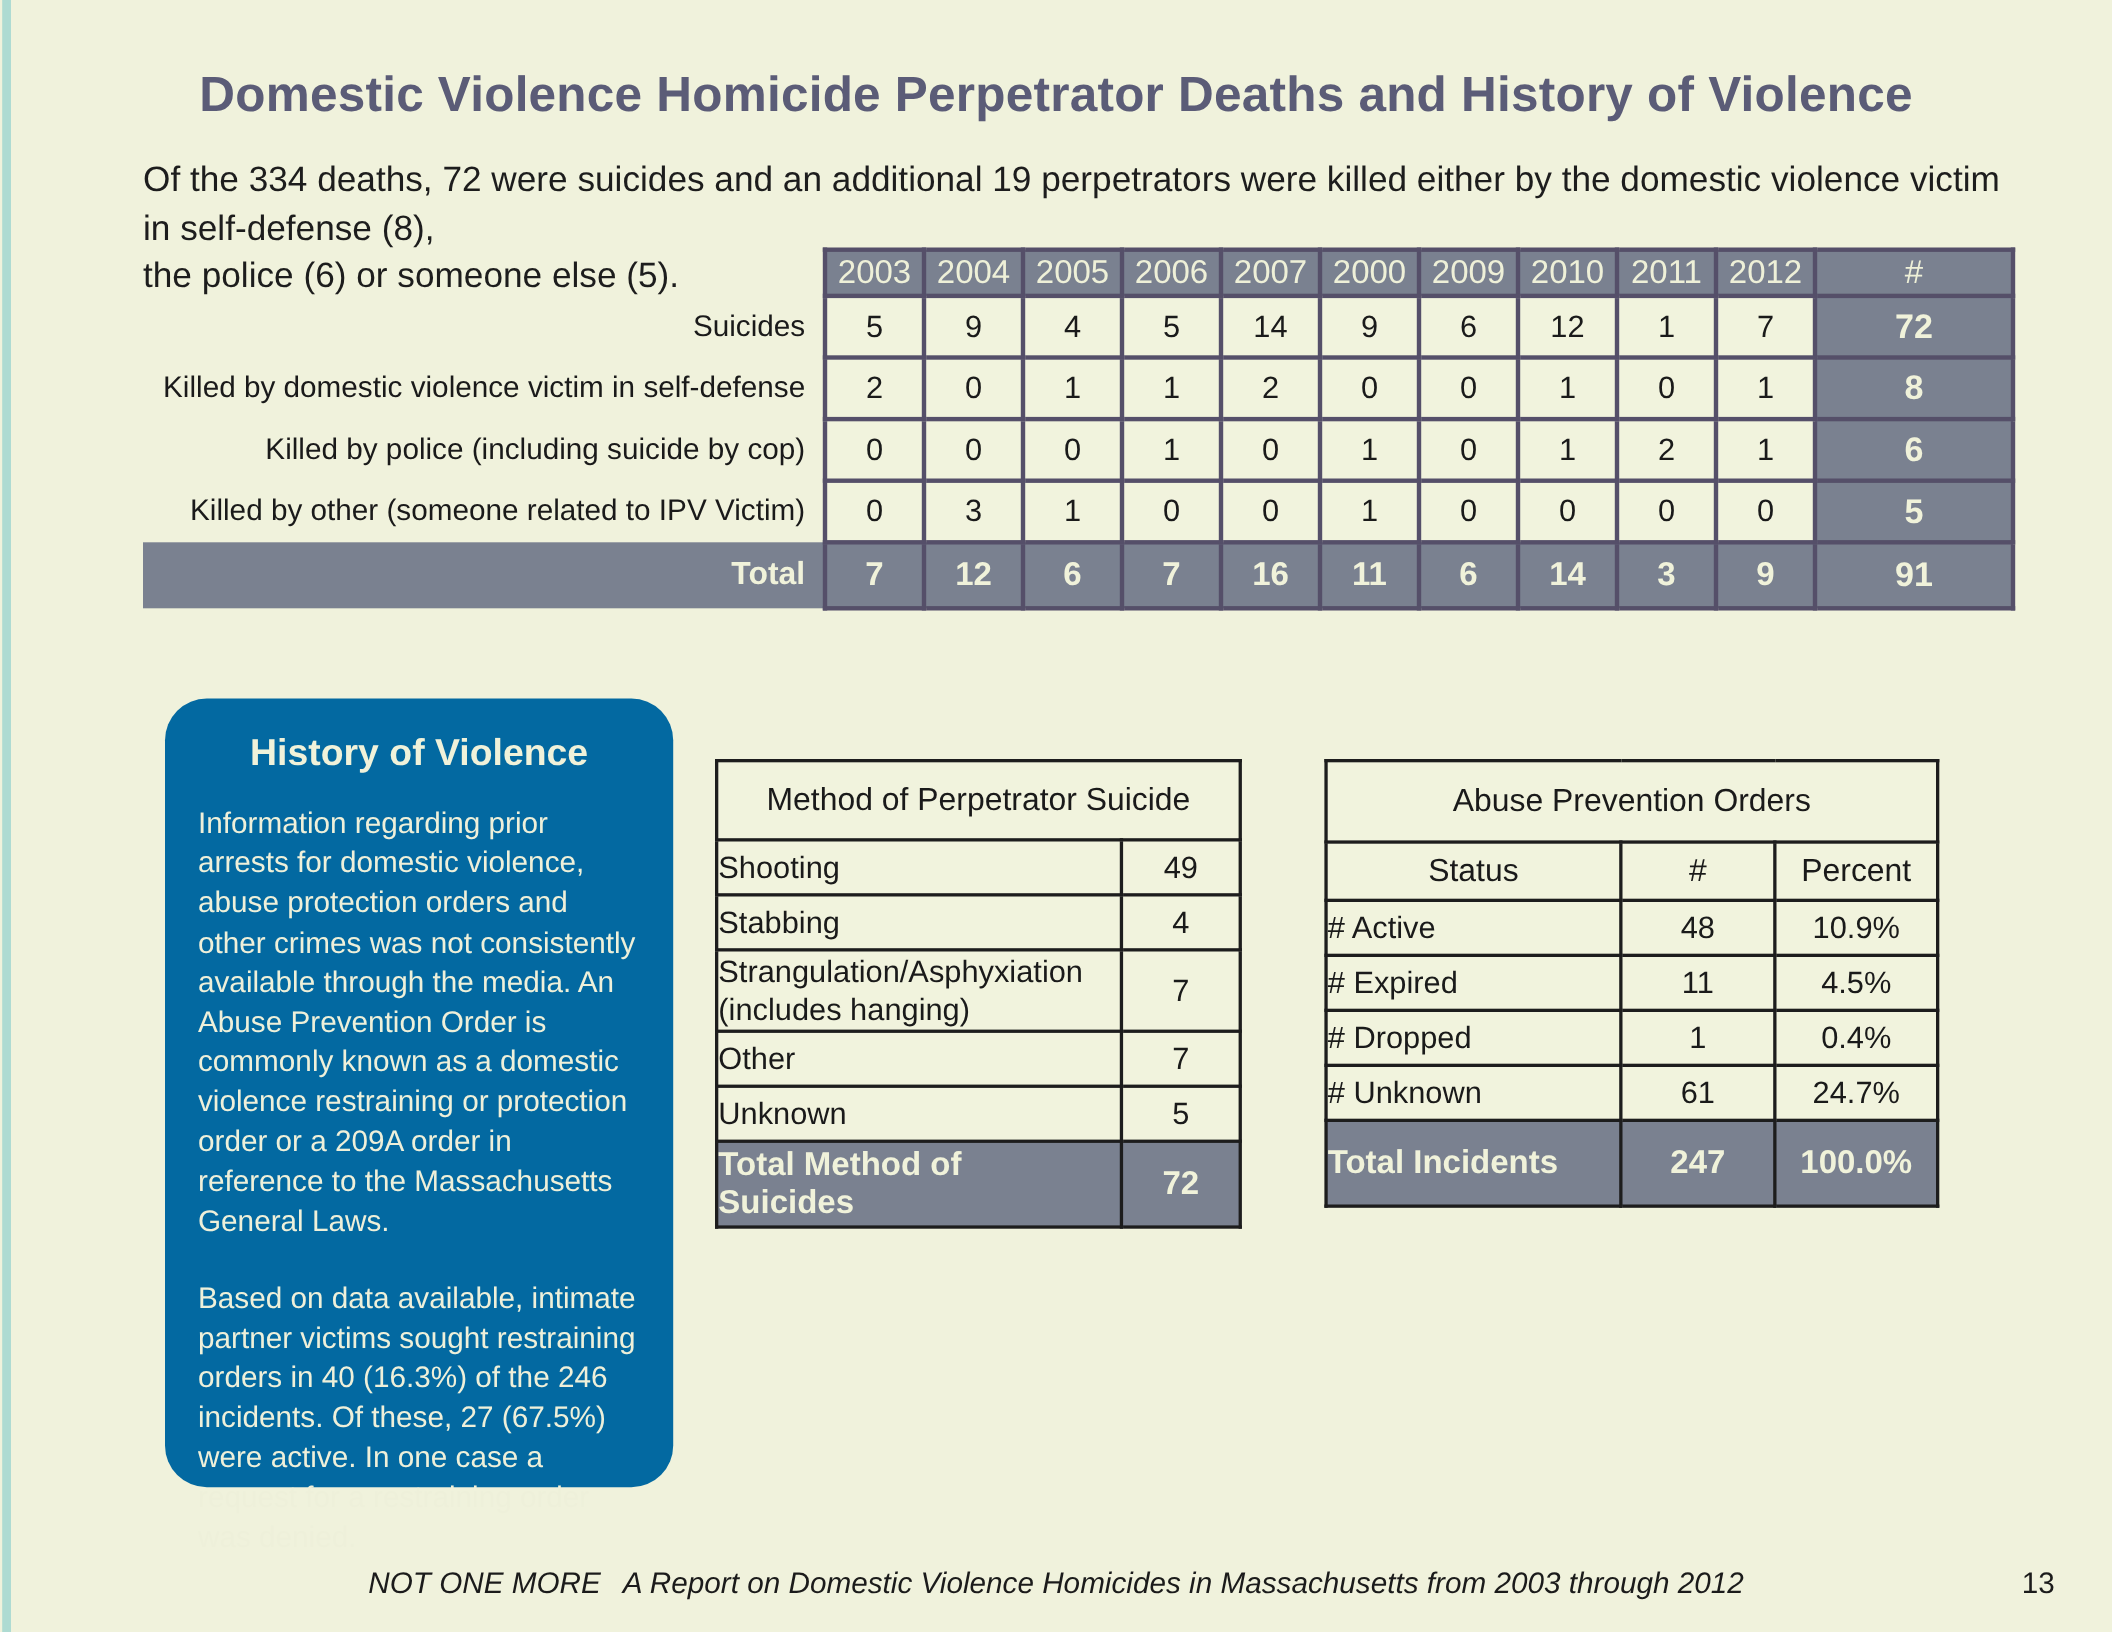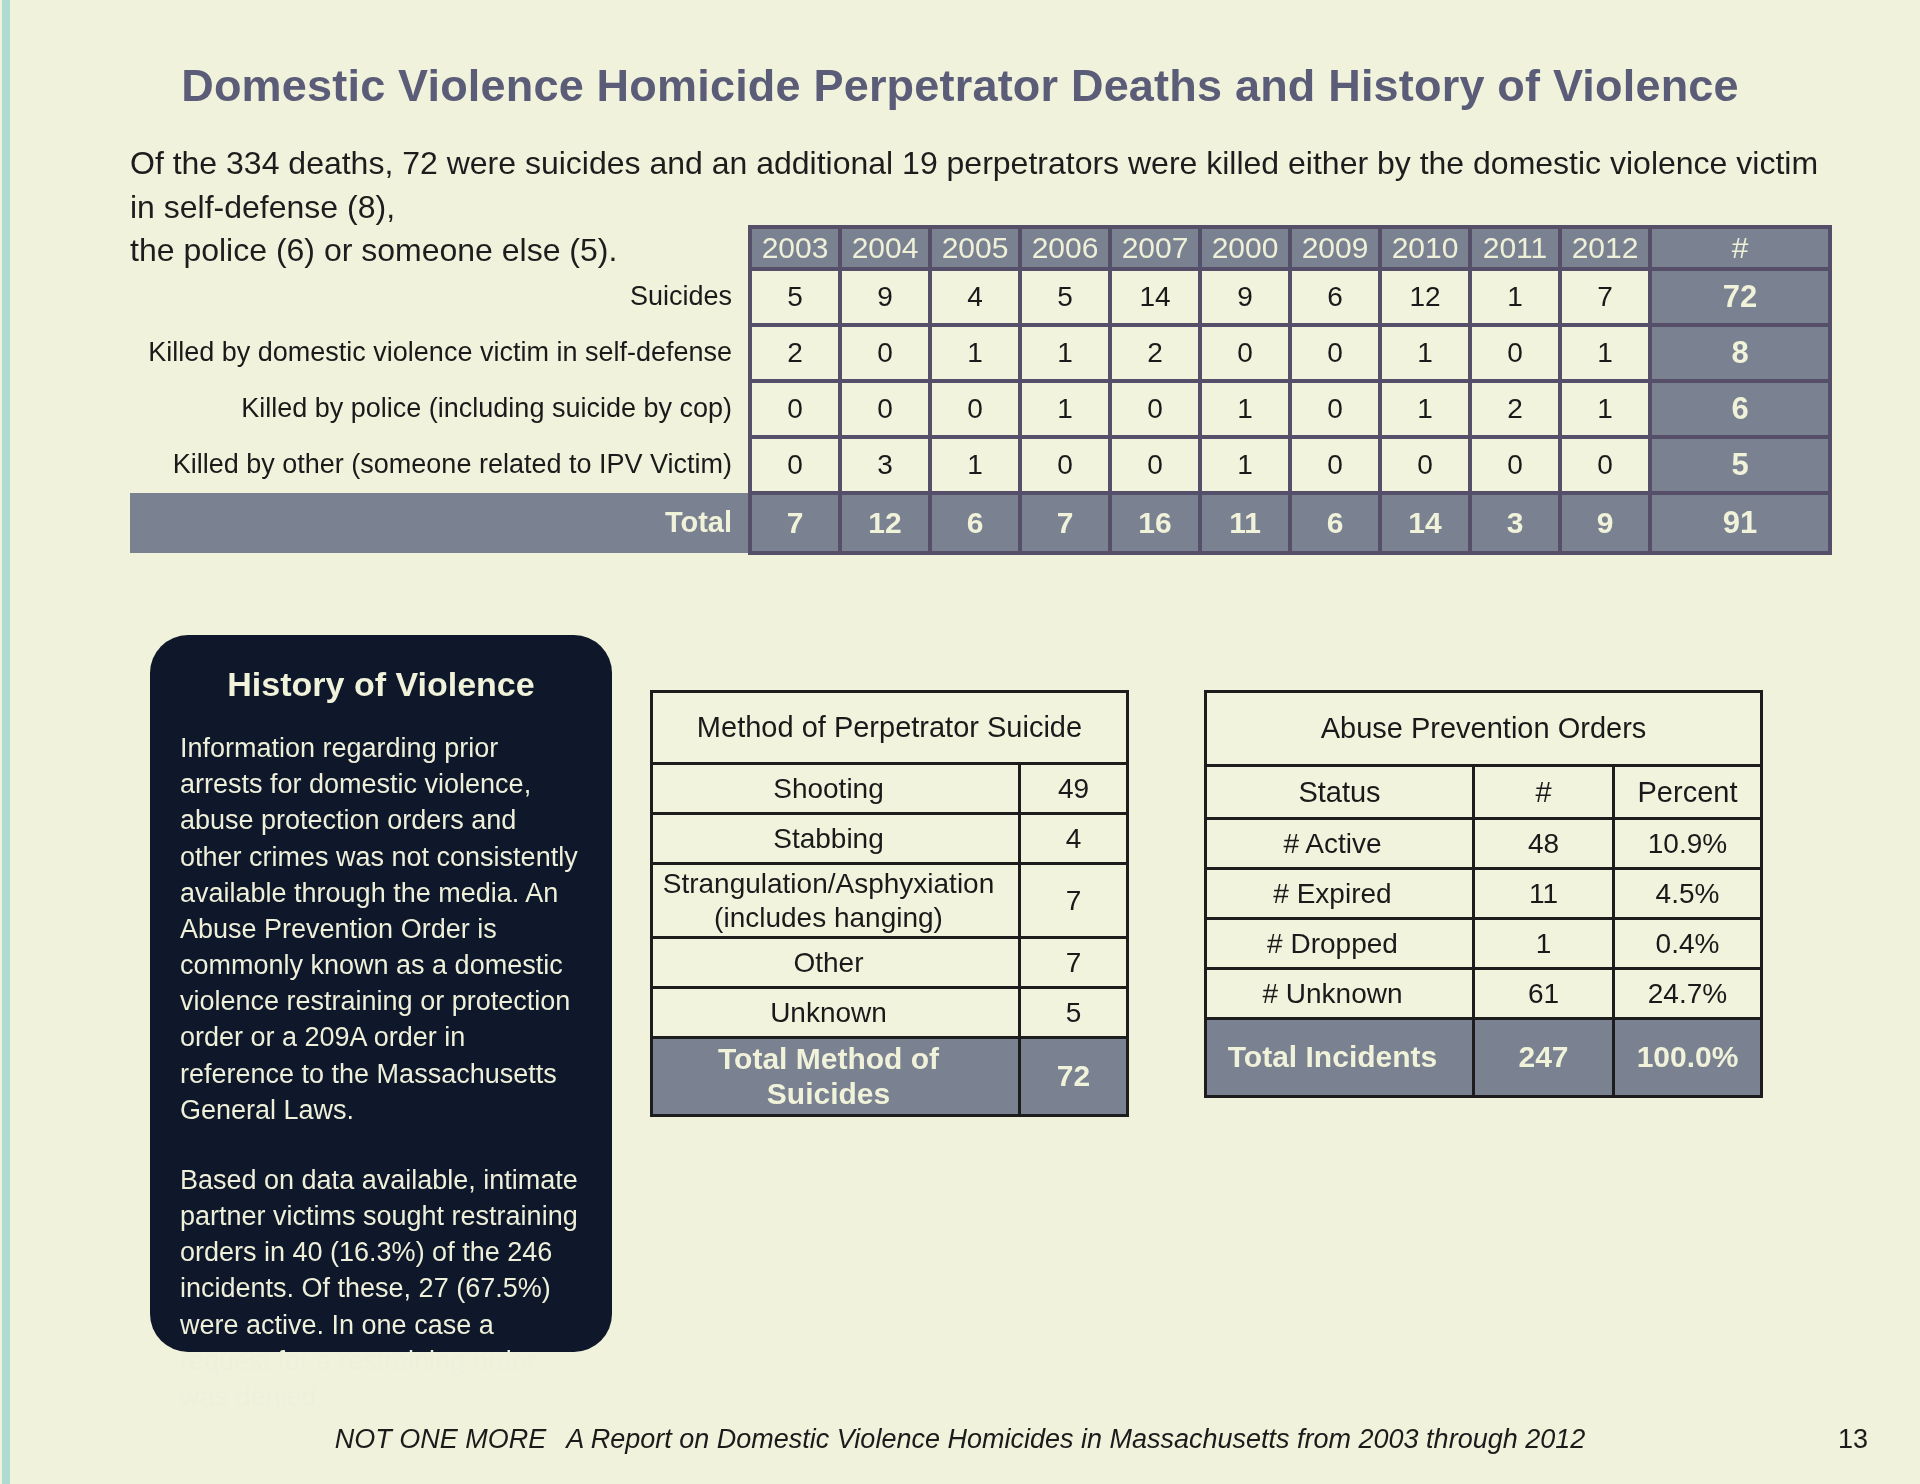--- a/index.html
+++ b/index.html
@@ -43,31 +43,31 @@
   }
   .deaths tr.hd  { height:42px; }
   .deaths tr.r   { height:56px; }
   .deaths tr.tot { height:60px; }
   .deaths tr.tot .lbl { background:#7a8190; color:#f0f2da; font-weight:bold; font-size:29px; }
   .deaths tr.tot td.val { background:#7a8190; color:#f0f2da; font-weight:bold; font-size:30px; }
 
   
   .history {
     position:absolute; top:635px; left:150px; width:462px; height:717px;
-    background:#0f172a; border-radius:38px; box-sizing:border-box;
+    background:#0369a1; border-radius:38px; box-sizing:border-box;
     padding:30px 30px 0 30px; color:#eef0da;
   }
   .history h2 { margin:0 0 26px 0; text-align:center; font-size:34px; color:#f0f2da; }
   .history p  { margin:0 0 34px 0; font-size:27px; line-height:1.34; }
 
   
   table.small { position:absolute; border-collapse:collapse; table-layout:fixed; background:#f1f3dd; }
   .small th, .small td { border:3px solid #1d1d1d; padding:0; vertical-align:middle; color:#1a1a1a; }
   .small th.ttl { font-size:29px; font-weight:normal; text-align:center; }
-  .small td.lab { text-align:center; padding-right:14px; font-size:28px; line-height:1.18; }
+  .small td.lab { text-align:left; padding-right:14px; font-size:28px; line-height:1.18; }
   .small td.num { text-align:center; font-size:28px; }
   .small tr.h72 { height:72px; } .small tr.h53 { height:53px; }
   .small tr.h50 { height:50px; } .small tr.h74 { height:74px; } .small tr.h78 { height:78px; }
   .small tr.tot td { background:#7a8190; color:#f0f2da; font-weight:bold; font-size:30px; line-height:1.15; }
 
   table.method { top:690px; left:650px; }
   .method col.c-lab { width:368px; } .method col.c-num { width:108px; }
 
   table.apo { top:690px; left:1204px; }
   .apo col.c-status { width:268px; } .apo col.c-n { width:140px; } .apo col.c-pct { width:148px; }

